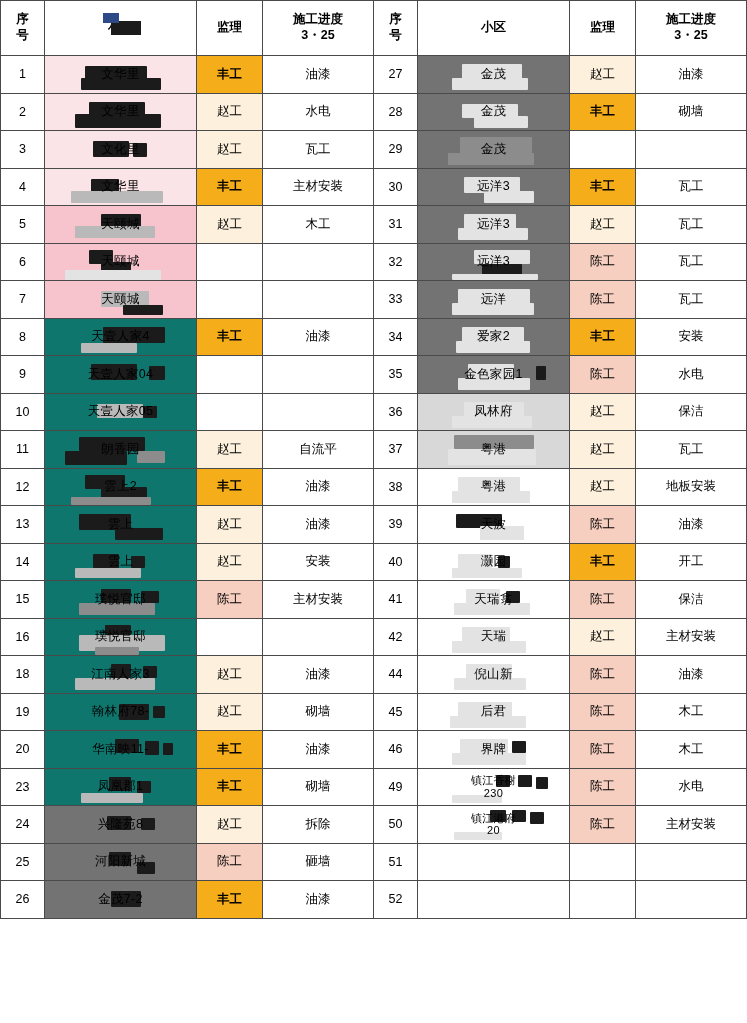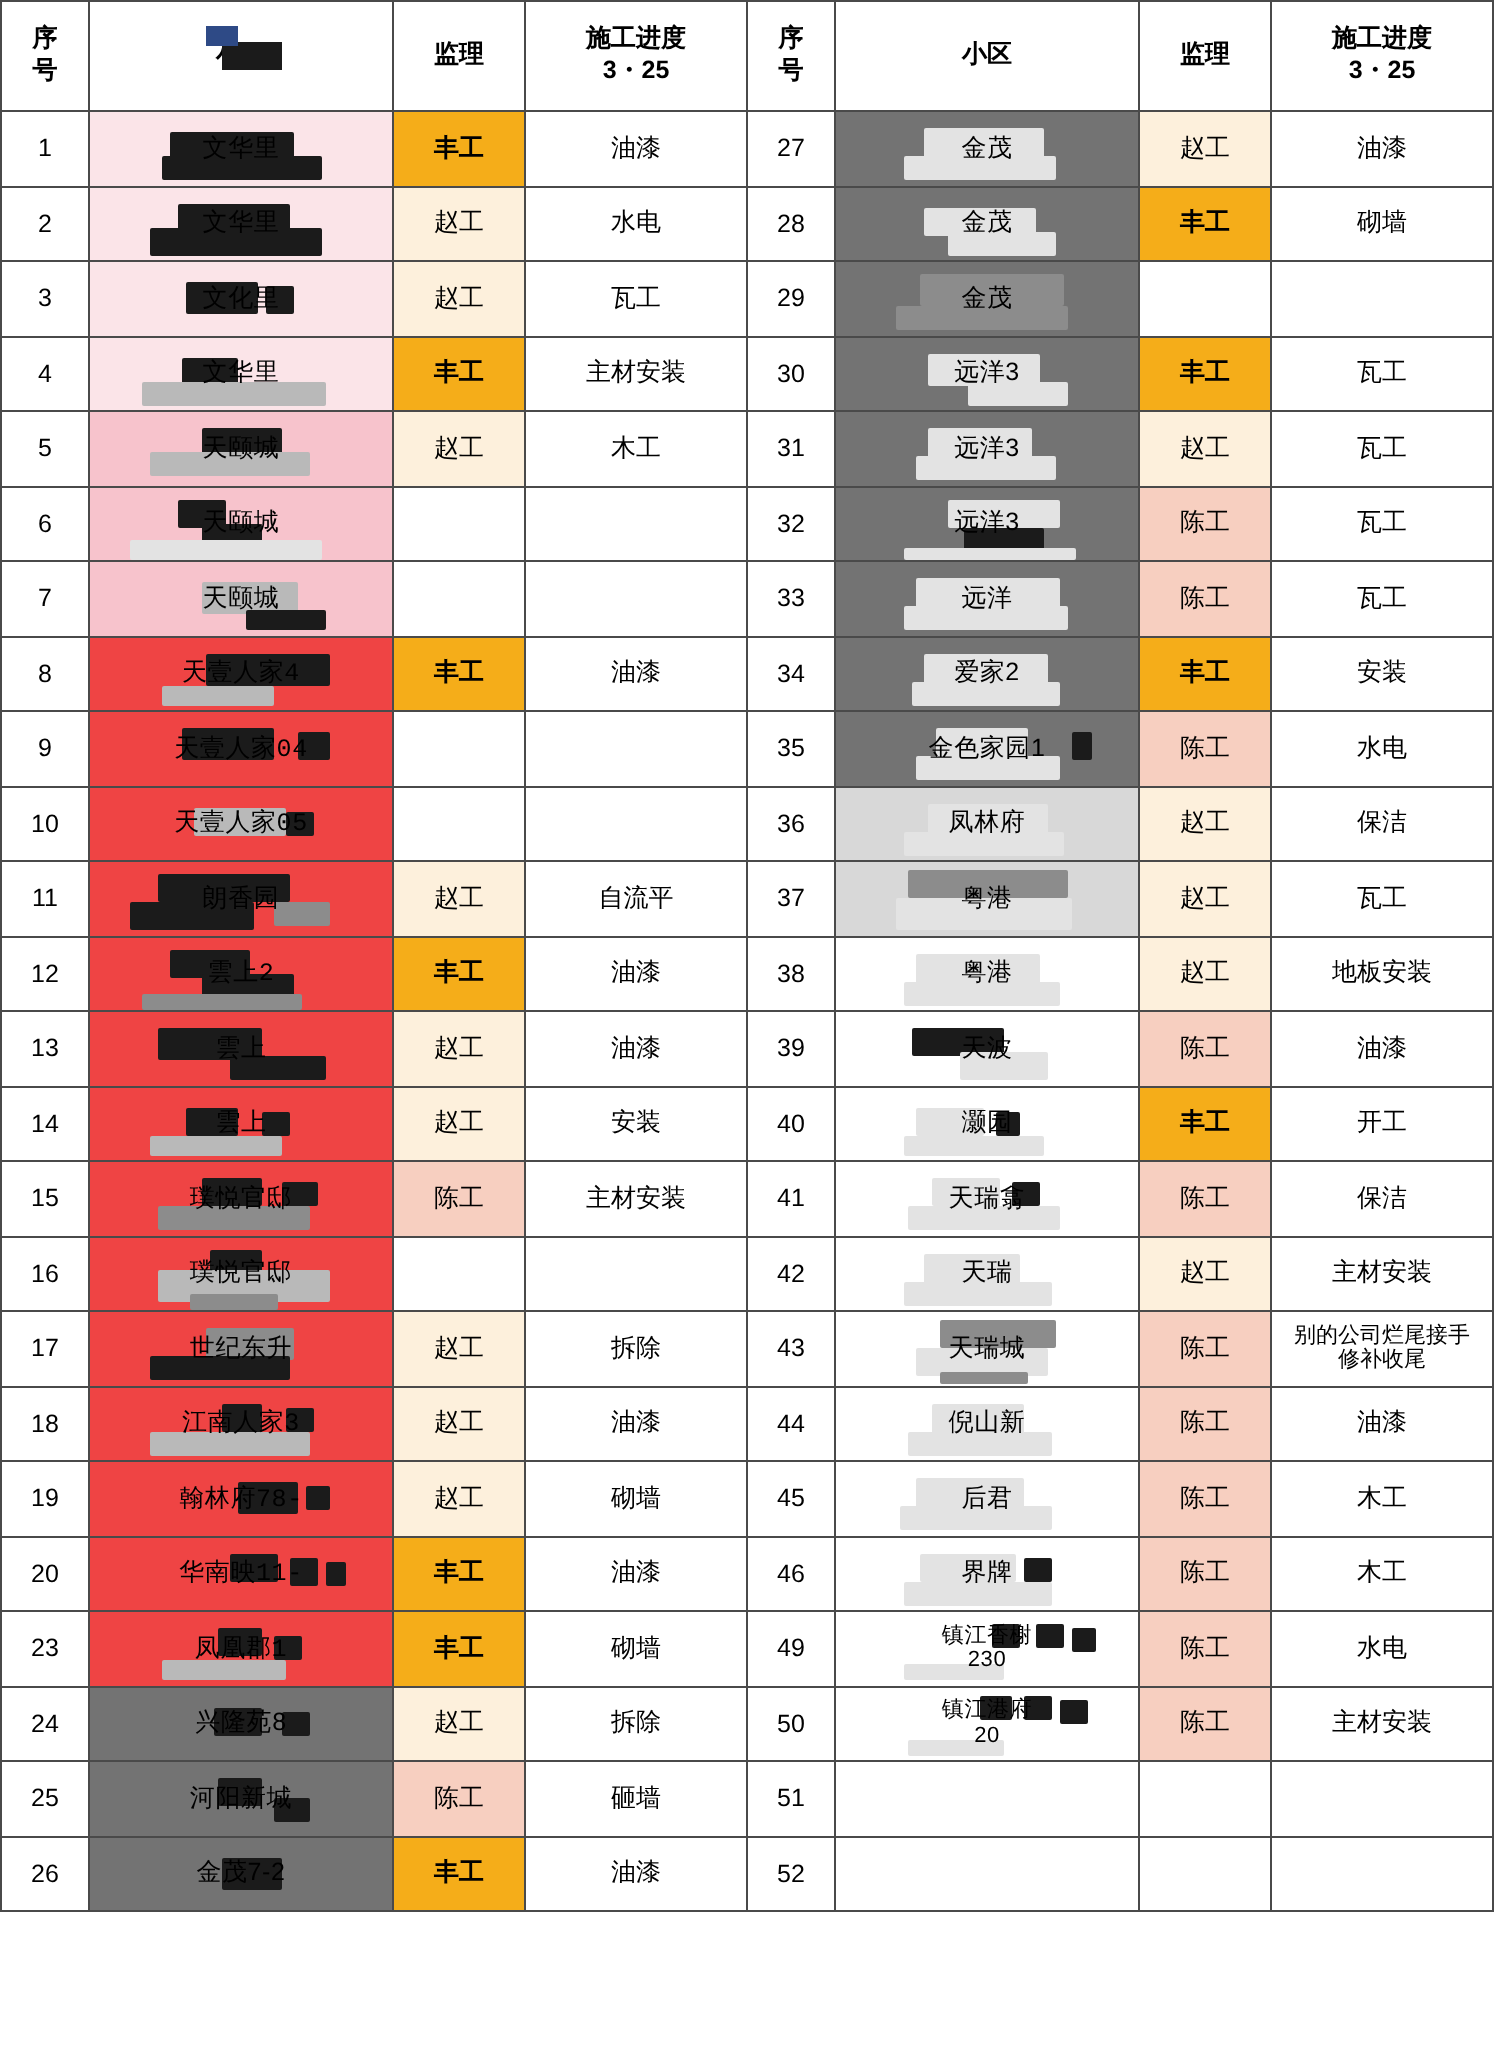--- a/index.html
+++ b/index.html
@@ -56,21 +56,21 @@
     font-size: 12.5px;
     letter-spacing: 0.3px;
   }
   td.sup { font-size: 12.5px; }
   td.prog { font-size: 12.5px; }
   td.prog.two-line { font-size: 11px; line-height: 1.15; }
   td.area.two-line { font-size: 11px; line-height: 1.15; }
 
   
   .f-pinklight { background: #fbe4e8; }
-  .f-pink { background: #ef4444; font-family: Liberation Mono, monospace; }
+  .f-pink { background: #0f766e; }
   .f-pinkmid { background: #f7c3cc; }
   .f-mint { background: #737373; }
   .f-white { background: #ffffff; }
   .f-grey { background: #d8d8d8; }
   .f-orange { background: #f5ad19; font-weight: bold; }
   .f-cream { background: #fdf0dc; }
   .f-peach { background: #f7cfc0; }
 
   
   .redact {
@@ -338,33 +338,20 @@
           <td class="seq f-white">16</td>
           <td class="area f-pink"><span style="position: relative; z-index: 1;">璞悦官邸</span><span class="redact " style="left: 60px; top: 6px; width: 26px; height: 12px;"></span><span class="redact soft" style="left: 34px; top: 16px; width: 86px; height: 16px;"></span><span class="redact mid" style="left: 50px; top: 28px; width: 44px; height: 8px;"></span></td>
           <td class="sup f-white"></td>
           <td class="prog f-white"></td>
           <td class="seq f-white">42</td>
           <td class="area f-white"><span style="position: relative; z-index: 1;">天瑞</span><span class="redact lite" style="left: 44px; top: 8px; width: 48px; height: 16px;"></span><span class="redact lite" style="left: 34px; top: 22px; width: 74px; height: 12px;"></span></td>
           <td class="sup f-cream">赵工</td>
           <td class="prog f-white">主材安装</td>
         </tr>
         <tr>
-          <td class="seq f-white">17</td>
-          <td class="area f-pink"><span style="position: relative; z-index: 1;">世纪东升</span><span class="redact mid" style="left: 58px; top: 8px; width: 44px; height: 16px;"></span><span class="redact " style="left: 30px; top: 22px; width: 70px; height: 12px;"></span></td>
-          <td class="sup f-cream">赵工</td>
-          <td class="prog f-white">拆除</td>
-          <td class="seq f-white">43</td>
-          <td class="area f-white"><span style="position: relative; z-index: 1;">天瑞城</span><span class="redact mid" style="left: 52px; top: 4px; width: 58px; height: 14px;"></span><span class="redact lite" style="left: 40px; top: 18px; width: 66px; height: 14px;"></span><span class="redact mid" style="left: 52px; top: 30px; width: 44px; height: 6px;"></span></td>
-          <td class="sup f-peach">陈工</td>
-          <td class="prog f-white two-line">
-            <div>别的公司烂尾接手</div>
-            <div>修补收尾</div>
-          </td>
-        </tr>
-        <tr>
           <td class="seq f-white">18</td>
           <td class="area f-pink"><span style="position: relative; z-index: 1;">江南人家3</span><span class="redact " style="left: 66px; top: 8px; width: 20px; height: 14px;"></span><span class="redact " style="left: 98px; top: 10px; width: 14px; height: 12px;"></span><span class="redact soft" style="left: 30px; top: 22px; width: 80px; height: 12px;"></span></td>
           <td class="sup f-cream">赵工</td>
           <td class="prog f-white">油漆</td>
           <td class="seq f-white">44</td>
           <td class="area f-white"><span style="position: relative; z-index: 1;">倪山新</span><span class="redact lite" style="left: 48px; top: 8px; width: 46px; height: 16px;"></span><span class="redact lite" style="left: 36px; top: 22px; width: 72px; height: 12px;"></span></td>
           <td class="sup f-peach">陈工</td>
           <td class="prog f-white">油漆</td>
         </tr>
         <tr>

